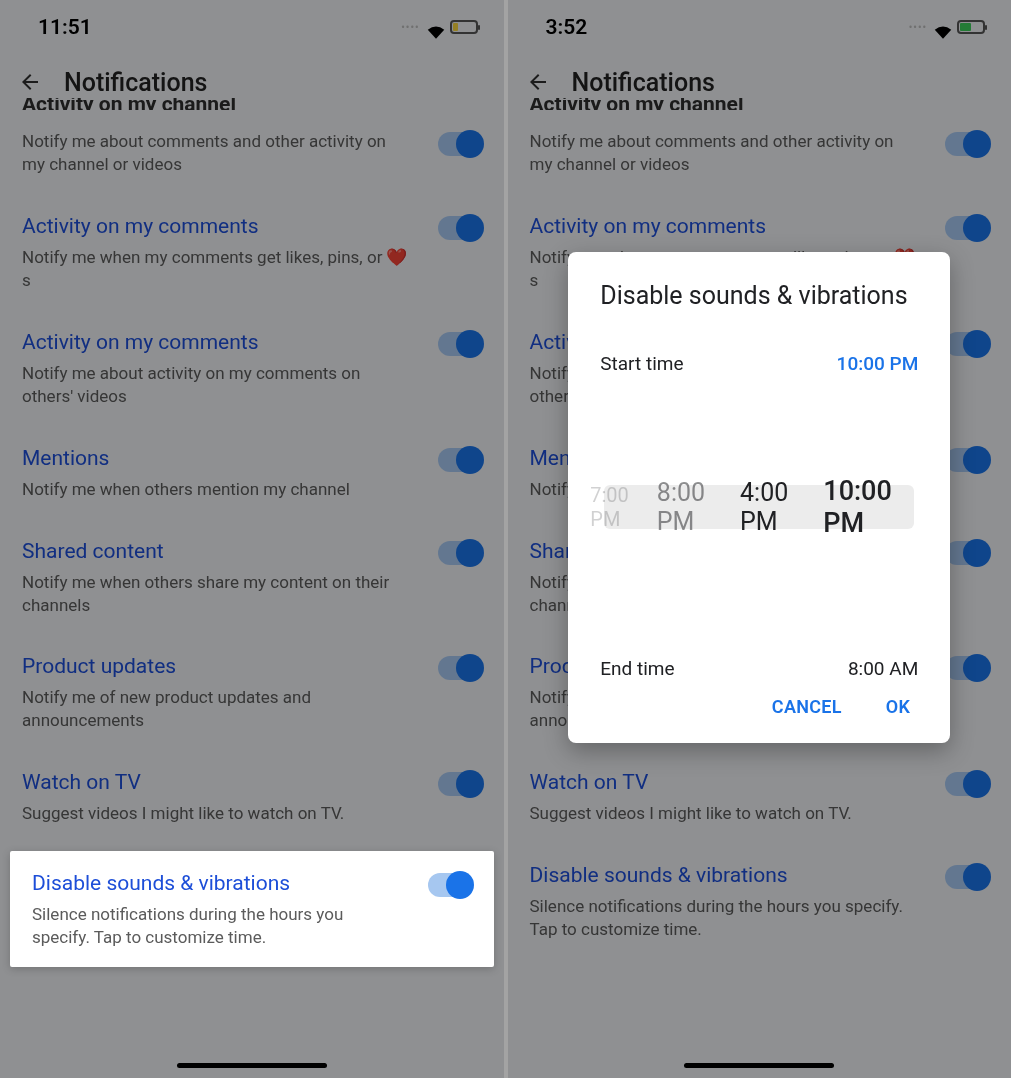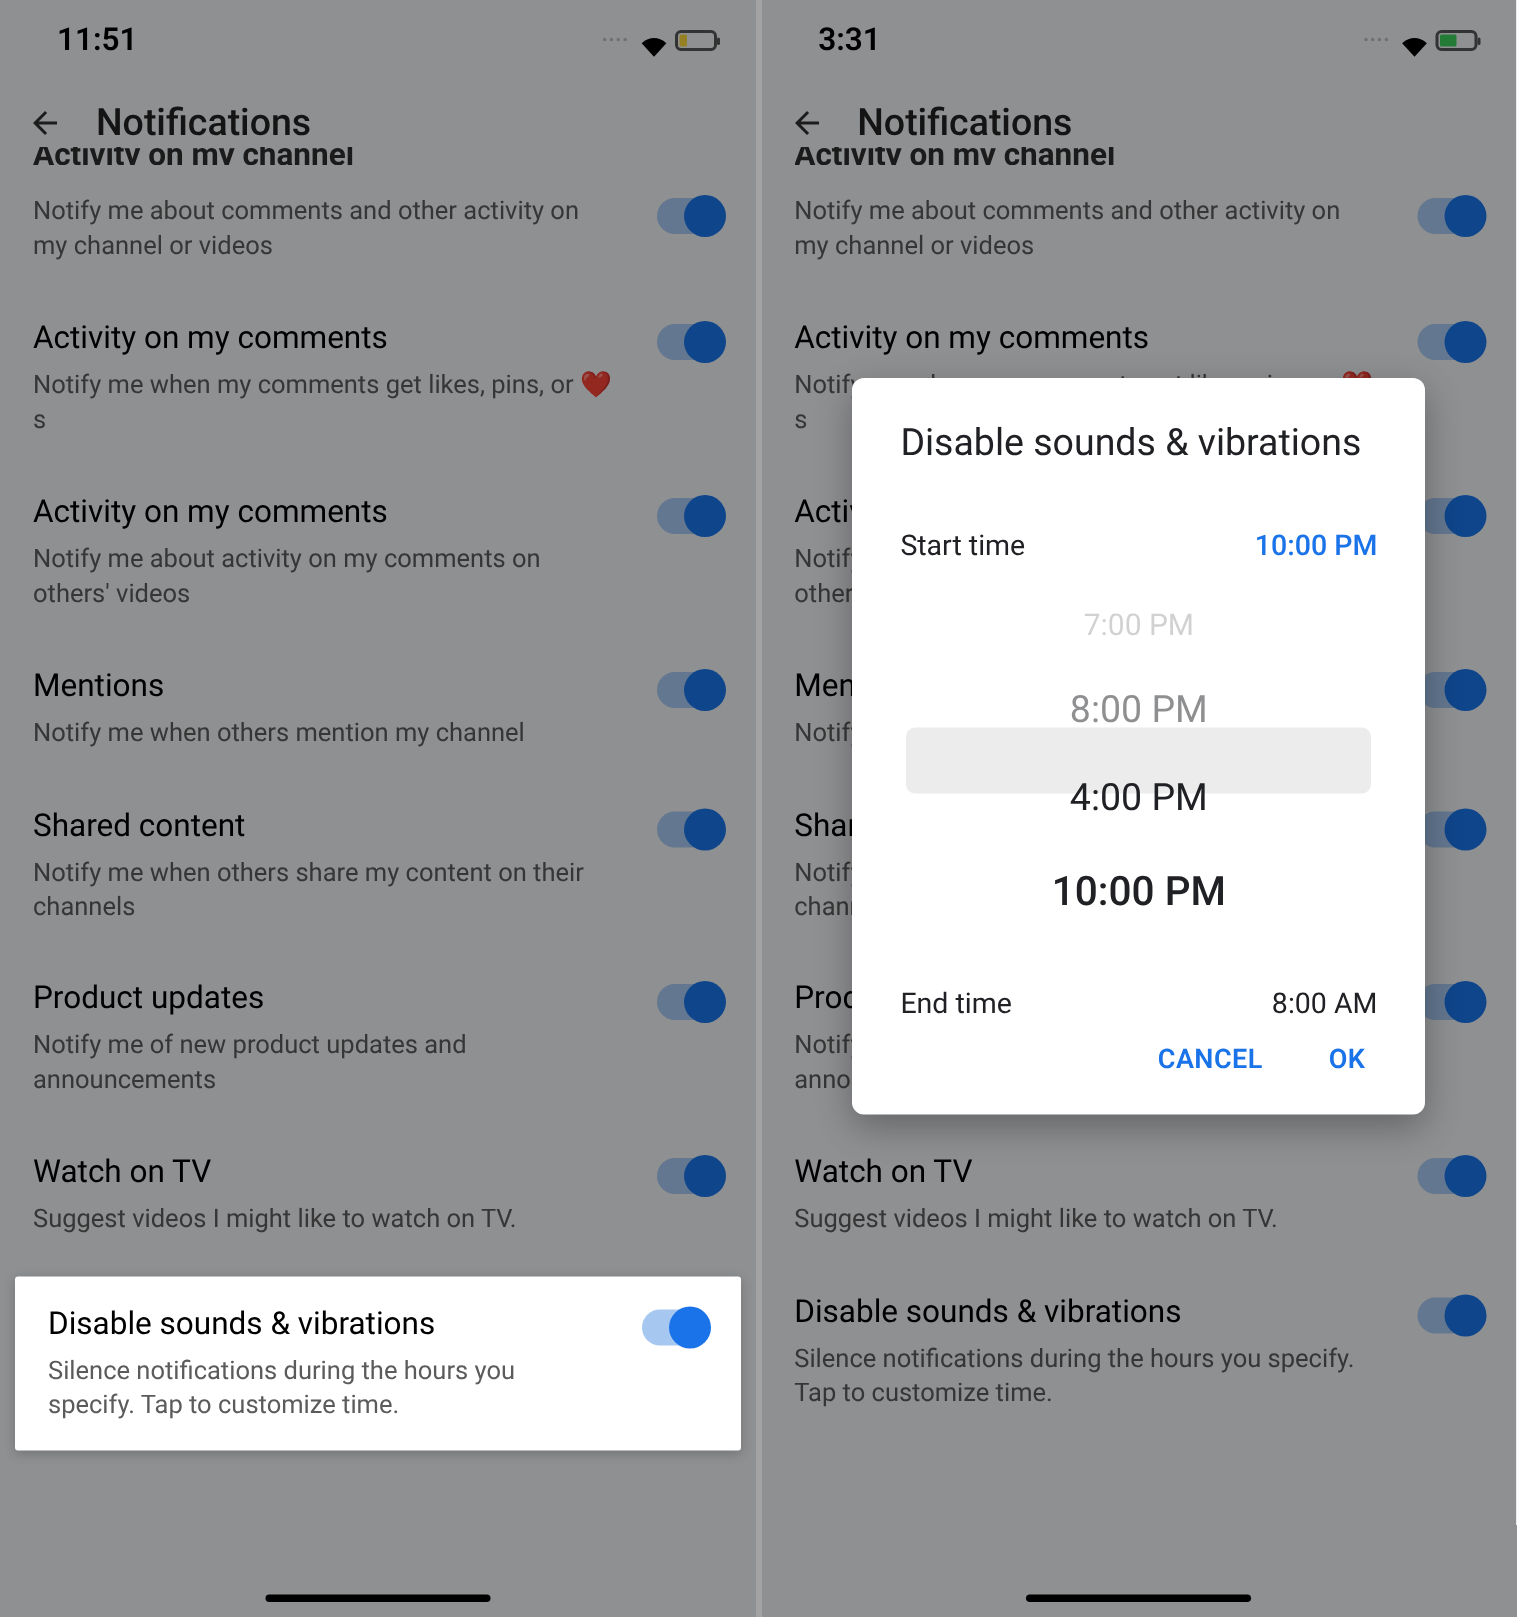--- a/index.html
+++ b/index.html
@@ -23,40 +23,40 @@
 
   
   .header { display: flex; align-items: center; height: 56px; padding: 0 18px; gap: 22px; }
   .back-arrow { width: 24px; height: 24px; display: flex; align-items: center; justify-content: center; }
   .header-title { font-size: 25px; font-weight: 500; color: #222; }
 
   
   .list { padding: 0 0 60px 0; }
   .row { padding: 20px 22px 18px 22px; position: relative; }
   .row.truncated { padding-top: 0; }
-  .row-title { font-size: 21px; color: #000000; margin-bottom: 8px; }
+  .row-title { font-size: 21px; color: #1d4ed8; margin-bottom: 8px; }
   .row-title.cut { font-weight: 700; color: #2d2d2d; overflow: hidden; height: 12px; line-height: 12px; transform: translateY(-12px); }
   .row-sub { font-size: 17px; color: #5b5b5b; line-height: 1.35; max-width: 84%; }
   .toggle { position: absolute; right: 22px; top: 22px; width: 44px; height: 24px; background: #a6c7f0; border-radius: 12px; }
   .toggle .knob { position: absolute; right: -2px; top: -2px; width: 28px; height: 28px; background: #1a73e8; border-radius: 50%; }
 
   .highlight { background: #fff; box-shadow: 0 2px 8px rgba(0,0,0,0.2); position: relative; z-index: 10; margin: 8px 10px 0 10px; border-radius: 2px; }
 
   .home-indicator { position: absolute; bottom: 10px; left: 50%; transform: translateX(-50%); width: 150px; height: 5px; background: #000; border-radius: 3px; }
 
   
   .scrim { position: absolute; inset: 0; background: rgba(0,0,0,0.4); z-index: 20; }
   .dialog { position: absolute; left: 50%; top: 252px; transform: translateX(-50%); width: 382px; background: #fff; border-radius: 8px; box-shadow: 0 8px 24px rgba(0,0,0,0.3); z-index: 30; padding: 28px 32px 16px 32px; }
   .dialog-title { font-size: 25px; line-height: 1.28; color: #202124; margin-bottom: 40px; }
   .time-row { display: flex; justify-content: space-between; font-size: 19px; margin-bottom: 22px; }
   .time-row .lbl { color: #202124; }
   .time-row .val { color: #202124; }
   .time-row .val.active { color: #1a73e8; font-weight: 500; }
 
-  .picker { position: relative; height: 220px; overflow: hidden; margin: 0 -10px 40px -10px; display: flex; flex-direction: column; align-items: center; justify-content: space-between; }
+  .picker { position: relative; height: 220px; overflow: hidden; margin: 0 -10px 40px -10px; display: flex; align-items: center; justify-content: flex-end; }
   .picker-item { font-size: 25px; color: #202124; padding: 7px 0; }
   .picker-item.faded1 { opacity: 0.5; }
   .picker-item.faded2 { opacity: 0.2; font-size: 20px; }
   .picker-sel { position: absolute; left: 14px; right: 14px; top: 50%; transform: translateY(-50%); height: 44px; background: #ececec; border-radius: 6px; z-index: -1; }
   .picker-item.sel { font-size: 27px; font-weight: 500; }
 
   .dlg-actions { display: flex; justify-content: flex-end; gap: 44px; padding: 12px 8px 10px 0; }
   .dlg-btn { color: #1a73e8; font-size: 18px; font-weight: 600; letter-spacing: 0.3px; cursor: pointer; }
 
 </style>
@@ -143,21 +143,21 @@
             <div class="knob"></div>
           </div>
         </div>
       </div>
     <div class="overlay"></div>
     <div class="home-indicator"></div>
   </div>
 
   <div class="phone">
     <div class="status">
-      <span>3:31</span>
+      <span>3:52</span>
       <div class="status-right">
         <span class="dots">••••</span>
         <span class="wifi"><svg viewBox="0 0 24 18">
               <path d="M12 18 L1 6 Q12 -3 23 6 Z" fill="#000"></path>
             </svg></span>
         <span class="battery charging">
             <span class="fill"></span>
           </span>
       </div>
     </div>

